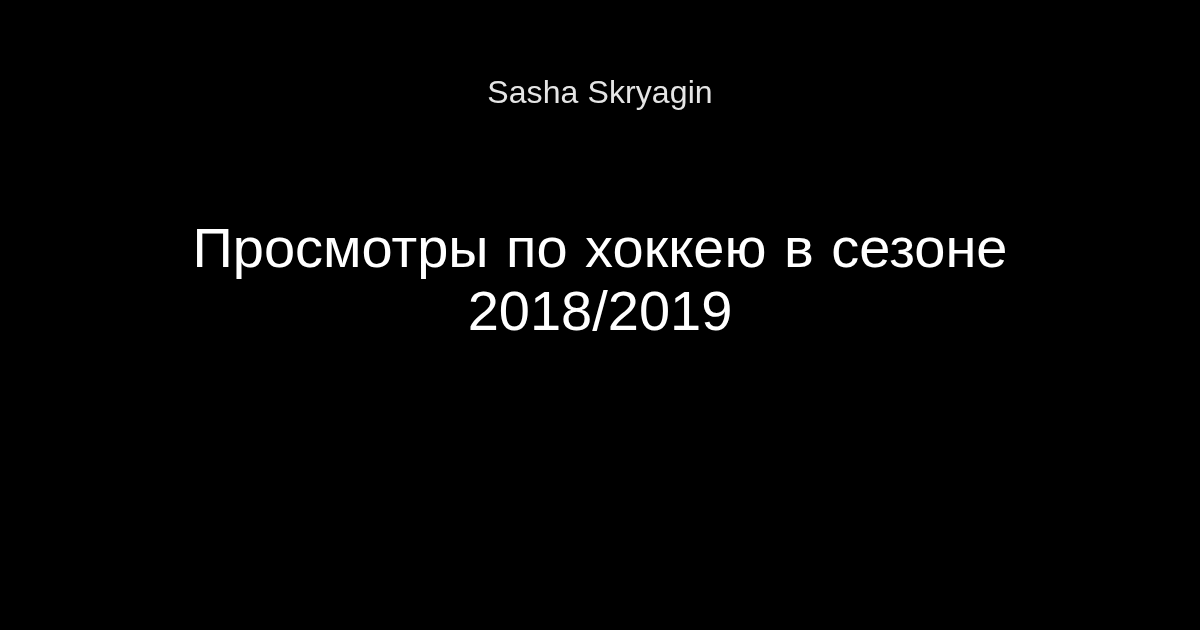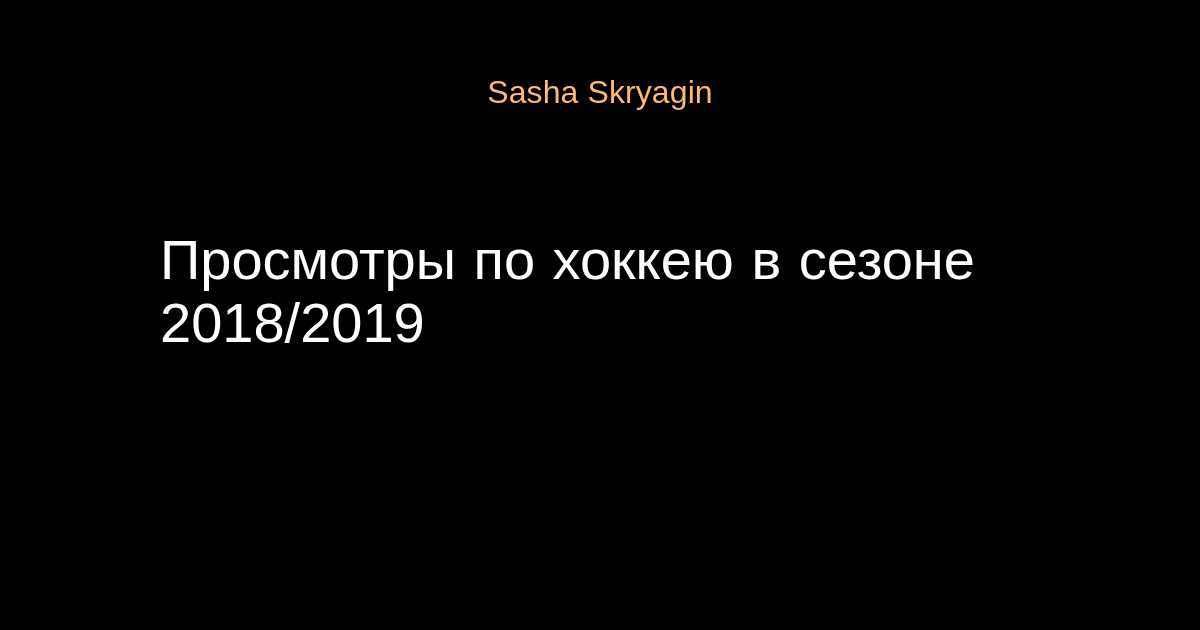--- a/index.html
+++ b/index.html
@@ -35,31 +35,32 @@
     text-align: center;
     line-height: 1;
   }
 
   .author-name {
     display: inline-block;
     font-family: "Liberation Sans", "DejaVu Sans", sans-serif;
     font-size: 32px;
     font-weight: 400;
     letter-spacing: 0.1px;
-    color: #fdba74;
+    color: #e5e5e5;
     white-space: nowrap;
   }
 
   
   .title-block {
     position: absolute;
     left: 50%;
     transform: translateX(-50%);
-    top: 228px;
+    top: 216px;
     width: 880px;
+    text-align: center;
   }
 
   .title-text {
     display: block;
     font-family: "Liberation Sans", "DejaVu Sans", sans-serif;
     font-size: 56px;
     font-weight: 400;
     line-height: 63px;
     letter-spacing: 0px;
     color: #ffffff;

